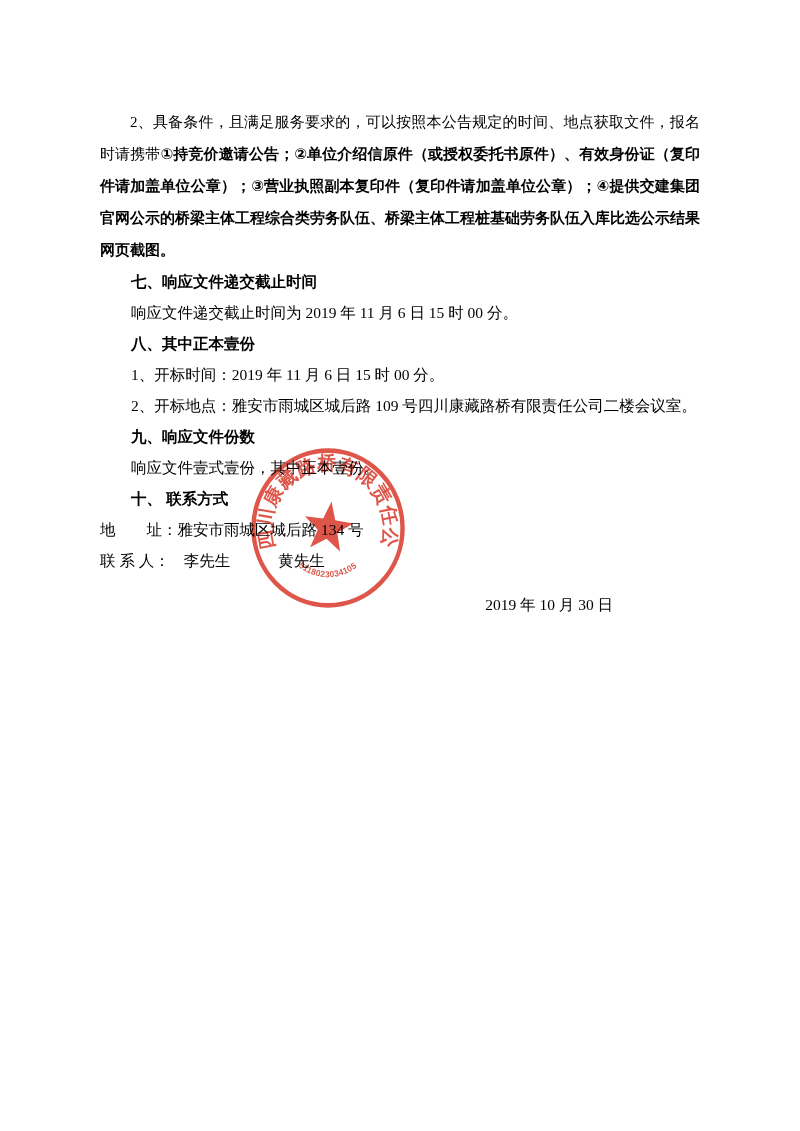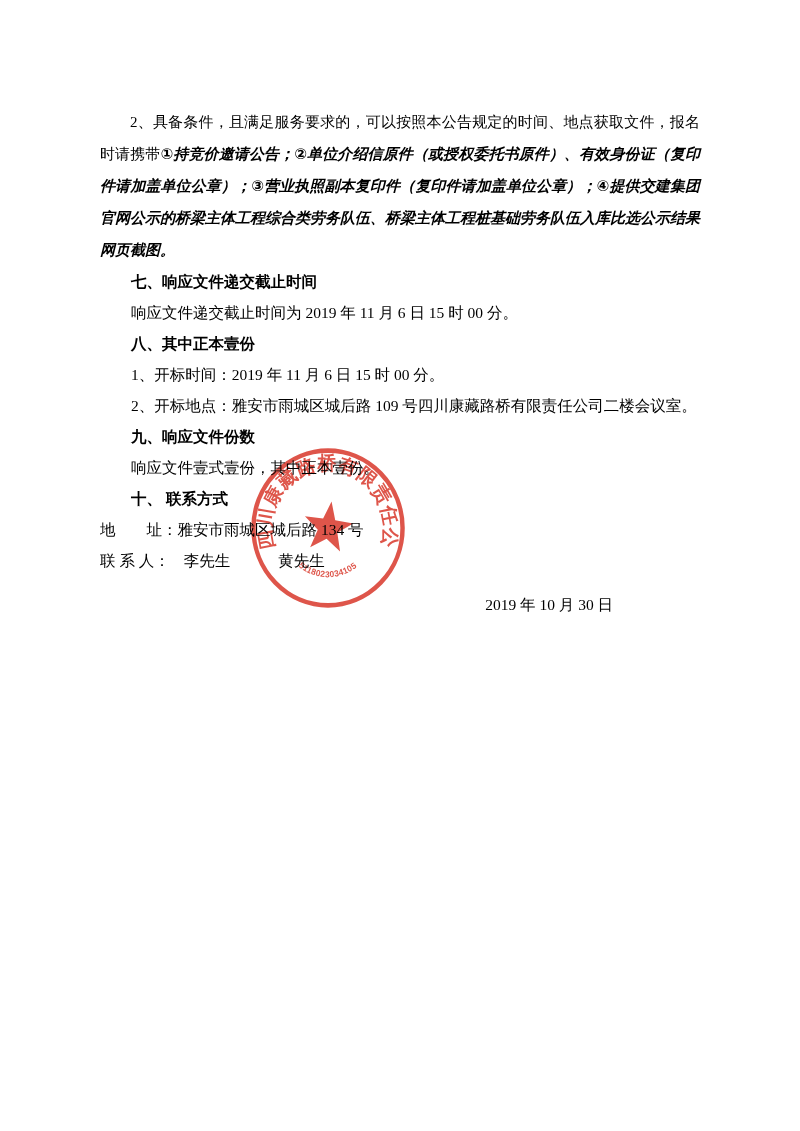--- a/index.html
+++ b/index.html
@@ -26,25 +26,24 @@
   }
   p { margin: 0; }
   .para {
     text-align: justify;
     text-indent: 2em;
     font-size: 15px;
   }
   .hei {
     font-family: "Liberation Sans", "DejaVu Sans", sans-serif;
     font-weight: 700;
-    font-style: italic;
   }
   .heading {
     text-indent: 2em;
-    font-family: Liberation Serif, serif;
+    font-family: Liberation Sans, sans-serif;
     font-weight: 700;
   }
   .body-line {
     text-indent: 2em;
     white-space: nowrap;
   }
   .contact-line { white-space: nowrap; }
   .gap-sm { margin-left: 24px; }
   .gap-md { margin-left: 36px; }
   .gap-lg { margin-left: 44px; }

